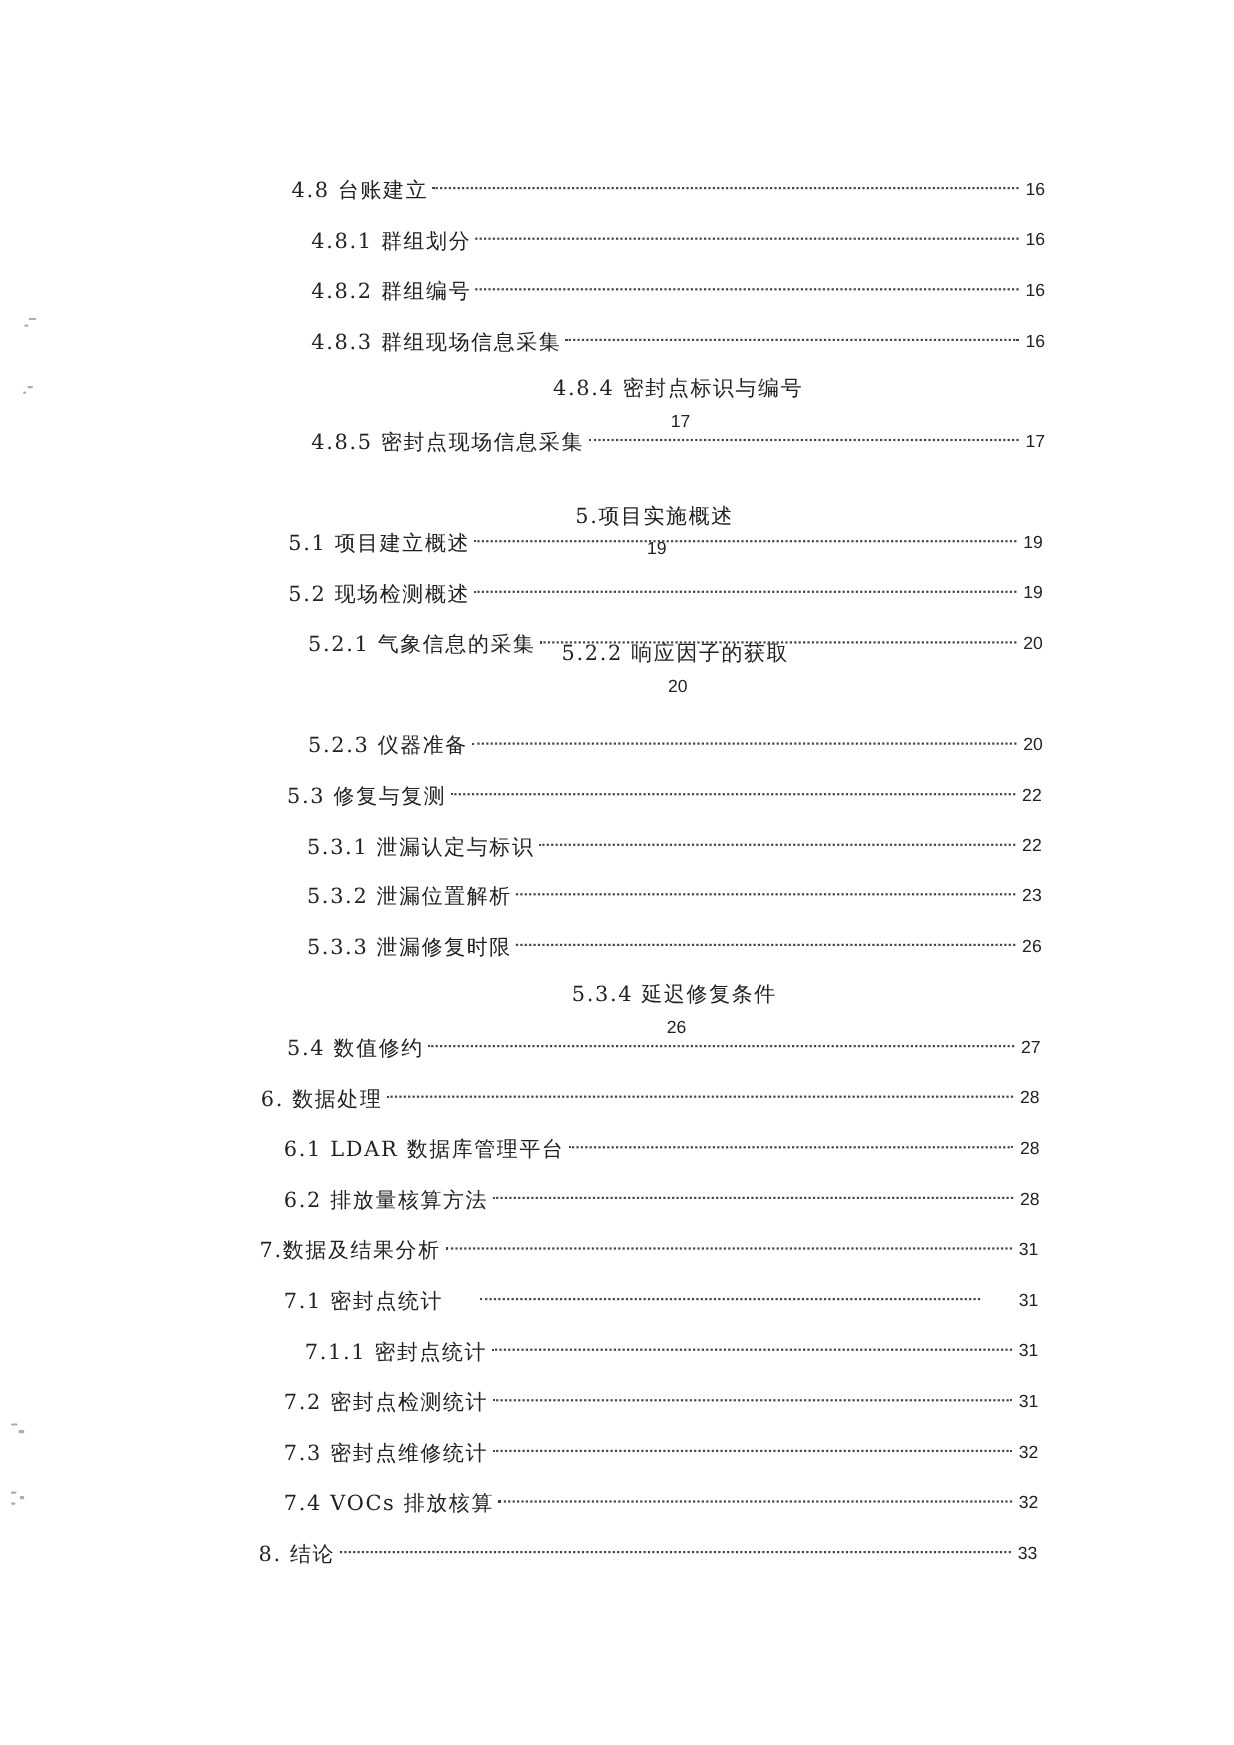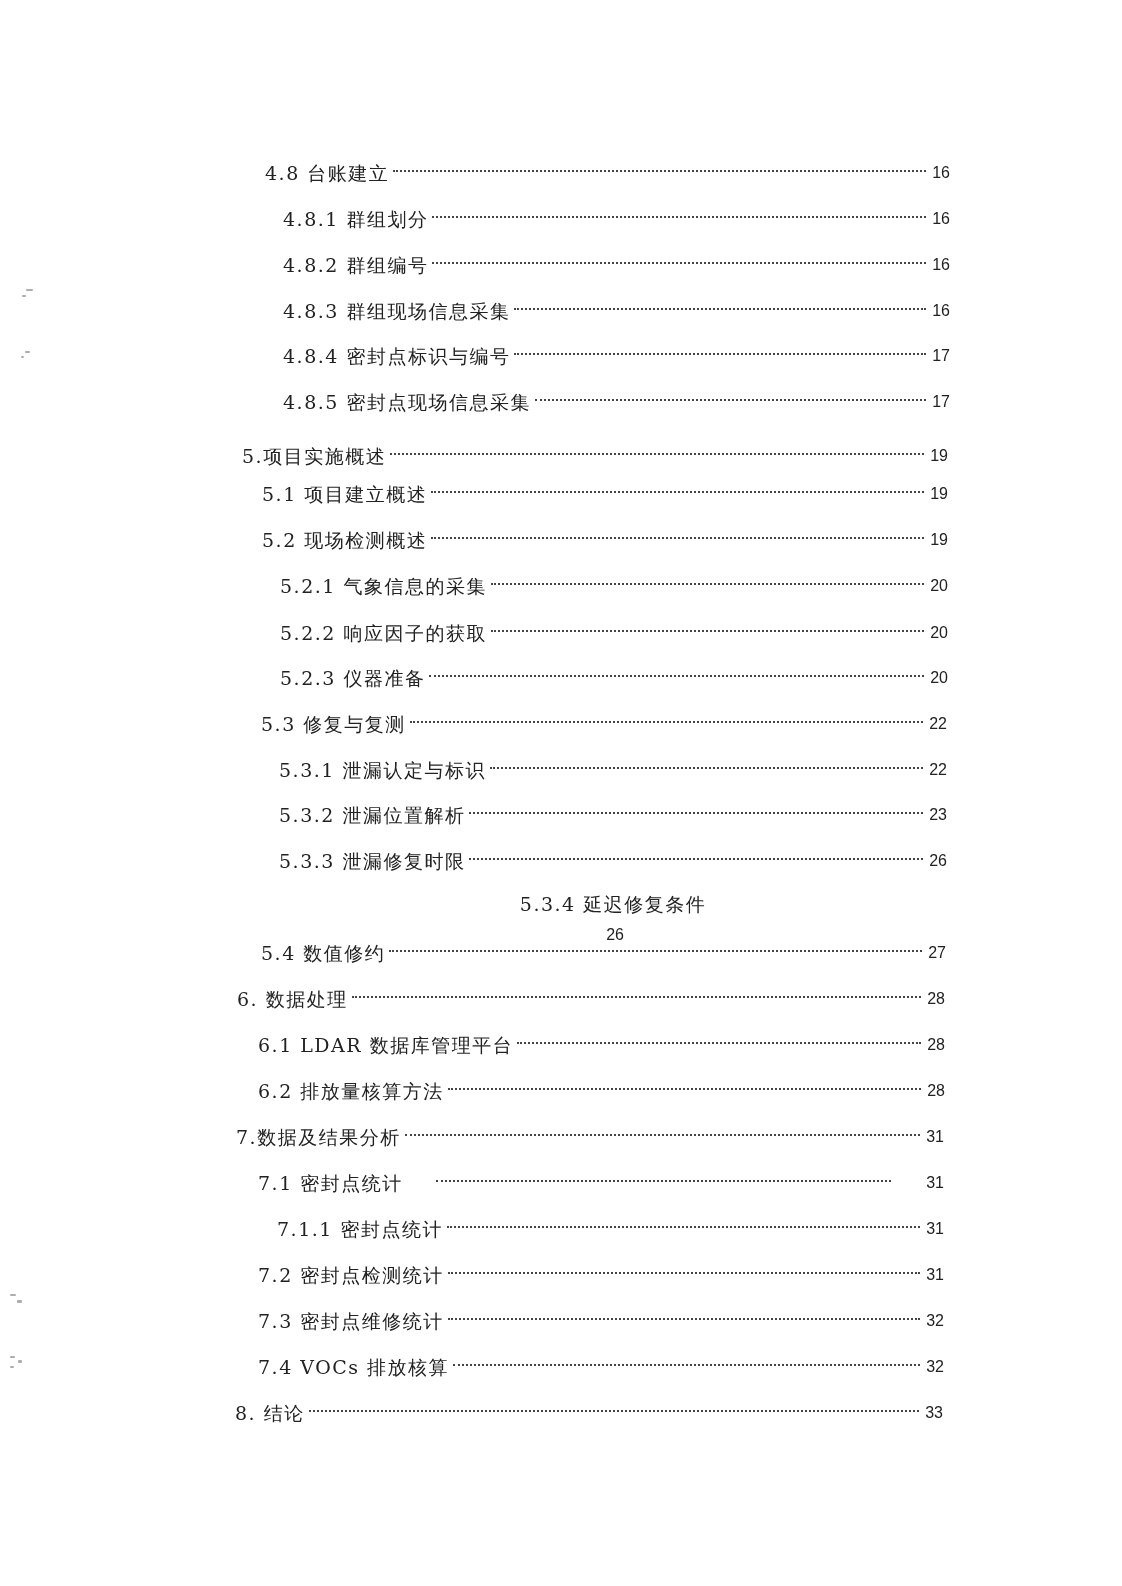--- a/index.html
+++ b/index.html
@@ -67,51 +67,51 @@
       <div class="toc-line" style="left: 283px; top: 250px; width: 667px;">
     <span class="toc-label">4.8.2 群组编号</span>
     <span class="toc-leader"></span>
     <span class="toc-page">16</span>
   </div>
       <div class="toc-line" style="left: 283px; top: 296px; width: 667px;">
     <span class="toc-label">4.8.3 群组现场信息采集</span>
     <span class="toc-leader"></span>
     <span class="toc-page">16</span>
   </div>
-      <div class="toc-line" style="left: 283px; top: 341px; width: 667px;">
+      <div class="toc-line" style="left: 283px; top: 341px; width: 667px; flex-direction: column;">
     <span class="toc-label">4.8.4 密封点标识与编号</span>
     <span class="toc-leader"></span>
     <span class="toc-page">17</span>
   </div>
       <div class="toc-line" style="left: 283px; top: 387px; width: 667px;">
     <span class="toc-label">4.8.5 密封点现场信息采集</span>
     <span class="toc-leader"></span>
     <span class="toc-page">17</span>
   </div>
-      <div class="toc-line" style="left: 242px; top: 441px; width: 706px;">
+      <div class="toc-line" style="left: 242px; top: 457px; width: 706px; flex-direction: column;">
     <span class="toc-label">5.项目实施概述</span>
     <span class="toc-leader"></span>
     <span class="toc-page">19</span>
   </div>
       <div class="toc-line" style="left: 262px; top: 479px; width: 686px;">
     <span class="toc-label">5.1 项目建立概述</span>
     <span class="toc-leader"></span>
     <span class="toc-page">19</span>
   </div>
       <div class="toc-line" style="left: 262px; top: 525px; width: 686px;">
     <span class="toc-label">5.2 现场检测概述</span>
     <span class="toc-leader"></span>
     <span class="toc-page">19</span>
   </div>
       <div class="toc-line" style="left: 280px; top: 571px; width: 668px;">
     <span class="toc-label">5.2.1 气象信息的采集</span>
     <span class="toc-leader"></span>
     <span class="toc-page">20</span>
   </div>
-      <div class="toc-line" style="left: 280px; top: 618px; width: 668px;">
+      <div class="toc-line" style="left: 280px; top: 582px; width: 668px; flex-direction: column;">
     <span class="toc-label">5.2.2 响应因子的获取</span>
     <span class="toc-leader"></span>
     <span class="toc-page">20</span>
   </div>
       <div class="toc-line" style="left: 280px; top: 663px; width: 668px;">
     <span class="toc-label">5.2.3 仪器准备</span>
     <span class="toc-leader"></span>
     <span class="toc-page">20</span>
   </div>
       <div class="toc-line" style="left: 261px; top: 709px; width: 686px;">

